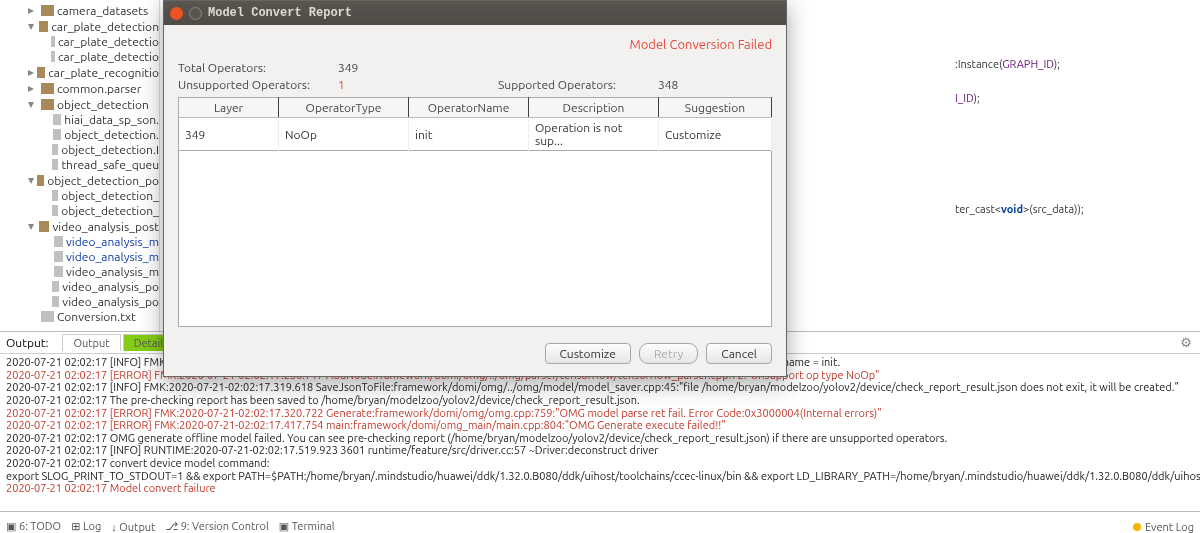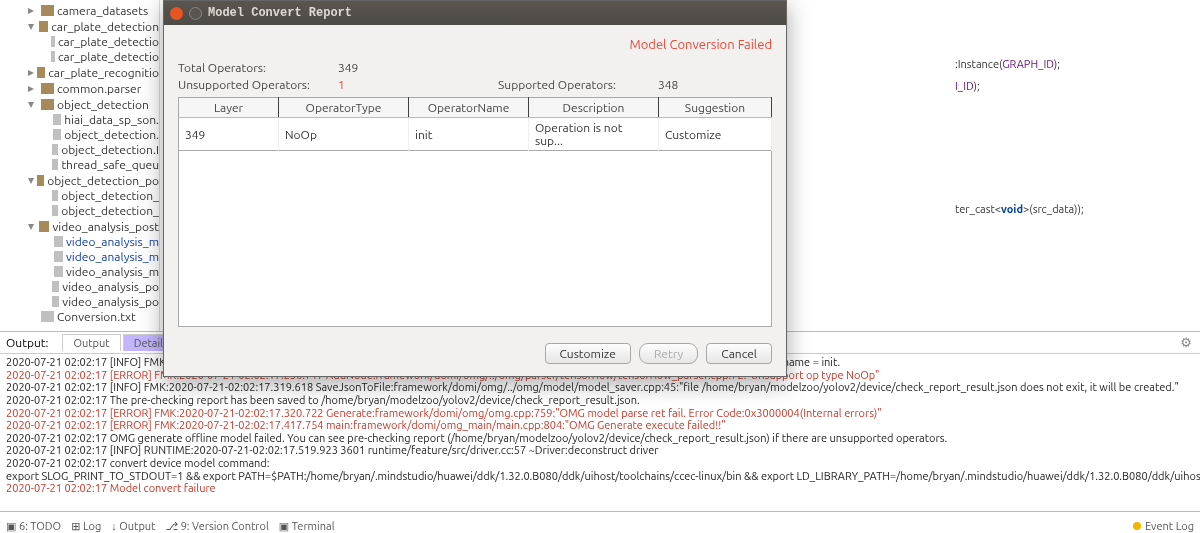--- a/index.html
+++ b/index.html
@@ -15,28 +15,28 @@
   .ficon { width: 13px; height: 11px; display: inline-block; }
   .folder { background: #a88a5a; }
   .file { background: #c0c0c0; }
   .editor { flex: 1; position: relative; background: #fff; font-family: "DejaVu Sans Mono", monospace; font-size: 11px; color: #333; }
   .editor-line { position: absolute; white-space: nowrap; }
   .code-col { position: absolute; left: 528px; }
   .kw { color: #003f9a; font-weight: bold; }
   .mac { color: #660e7a; }
   .bottom-panel { height: 180px; border-top: 1px solid #bbb; background: #fff; display: flex; flex-direction: column; }
   .tabs-left { display: flex; align-items: center; height: 22px; border-bottom: 1px solid #ccc; padding-left: 6px; gap: 2px; }
-  .tab-btn { padding: 2px 10px; background: #c4b5fd; border: 1px solid #ccc; border-bottom: none; font-size: 11px; color: #555; }
+  .tab-btn { padding: 2px 10px; background: #84cc16; border: 1px solid #ccc; border-bottom: none; font-size: 11px; color: #555; }
   .tab-btn.active { background: #fff; }
   .gear { position: absolute; right: 8px; font-size: 13px; color: #888; }
   .log-body { flex: 1; overflow: hidden; font-family: "DejaVu Sans Mono", monospace; font-size: 11px; padding: 2px 6px; white-space: nowrap; }
   .log-line { line-height: 1.15; }
   .log-line.red { color: #c0392b; }
   .log-line.black { color: #222; }
-  .statusbar { height: 22px; border-top: 1px solid #bbb; display: flex; align-items: flex-start; padding: 8px 6px; gap: 10px; font-size: 11px; color: #555; }
+  .statusbar { height: 22px; border-top: 1px solid #bbb; display: flex; align-items: flex-end; padding: 0 6px; gap: 10px; font-size: 11px; color: #555; }
   .statusbar .right { margin-left: auto; display: flex; align-items: center; gap: 4px; }
   .evt-dot { width: 8px; height: 8px; background: #f4b400; border-radius: 50%; display: inline-block; }
 
   
   .modal { position: absolute; left: 163px; top: 0; width: 624px; background: #f2f1f0; border: 1px solid #666; box-shadow: 0 6px 22px rgba(0,0,0,.35); }
   .modal-titlebar { height: 24px; background: linear-gradient(#5a554f,#4e4a45); color: #ddd; display: flex; align-items: center; padding: 0 6px; gap: 6px; }
   .wbtn { width: 13px; height: 13px; border-radius: 50%; display: inline-block; }
   .wbtn.close { background: #e95420; }
   .wbtn.min { background: #5a554f; border: 1px solid #888; }
   .modal-title { font-weight: bold; font-size: 12px; color: #dfdbd2; font-family: Liberation Mono, monospace; }
@@ -161,21 +161,21 @@
           <span>video_analysis_po</span>
         </div>
         <div class="tree-item indent-1">
           <span class="arrow"></span>
           <span class="ficon file"></span>
           <span>Conversion.txt</span>
         </div>
       </div>
     <div class="editor" id="editor">
         <div class="editor-line code-col" style="top: 58px; left: 795px;">:Instance(<span class="mac">GRAPH_ID</span>);</div>
-        <div class="editor-line code-col" style="top: 80px; left: 795px;"><span class="mac">I_ID</span>);</div>
+        <div class="editor-line code-col" style="top: 92px; left: 795px;"><span class="mac">I_ID</span>);</div>
         <div class="editor-line code-col" style="top: 203px; left: 795px;">ter_cast&lt;<span class="kw">void</span>&gt;(src_data));</div>
       </div>
   </div>
 
   <div class="bottom-panel">
     <div class="tabs-left" style="position:relative;">
       <span>Output:</span>
       <span style="width:10px"></span>
       <div class="tab-btn active"><span>Output</span></div>
       <div class="tab-btn"><span>Detail</span></div>

